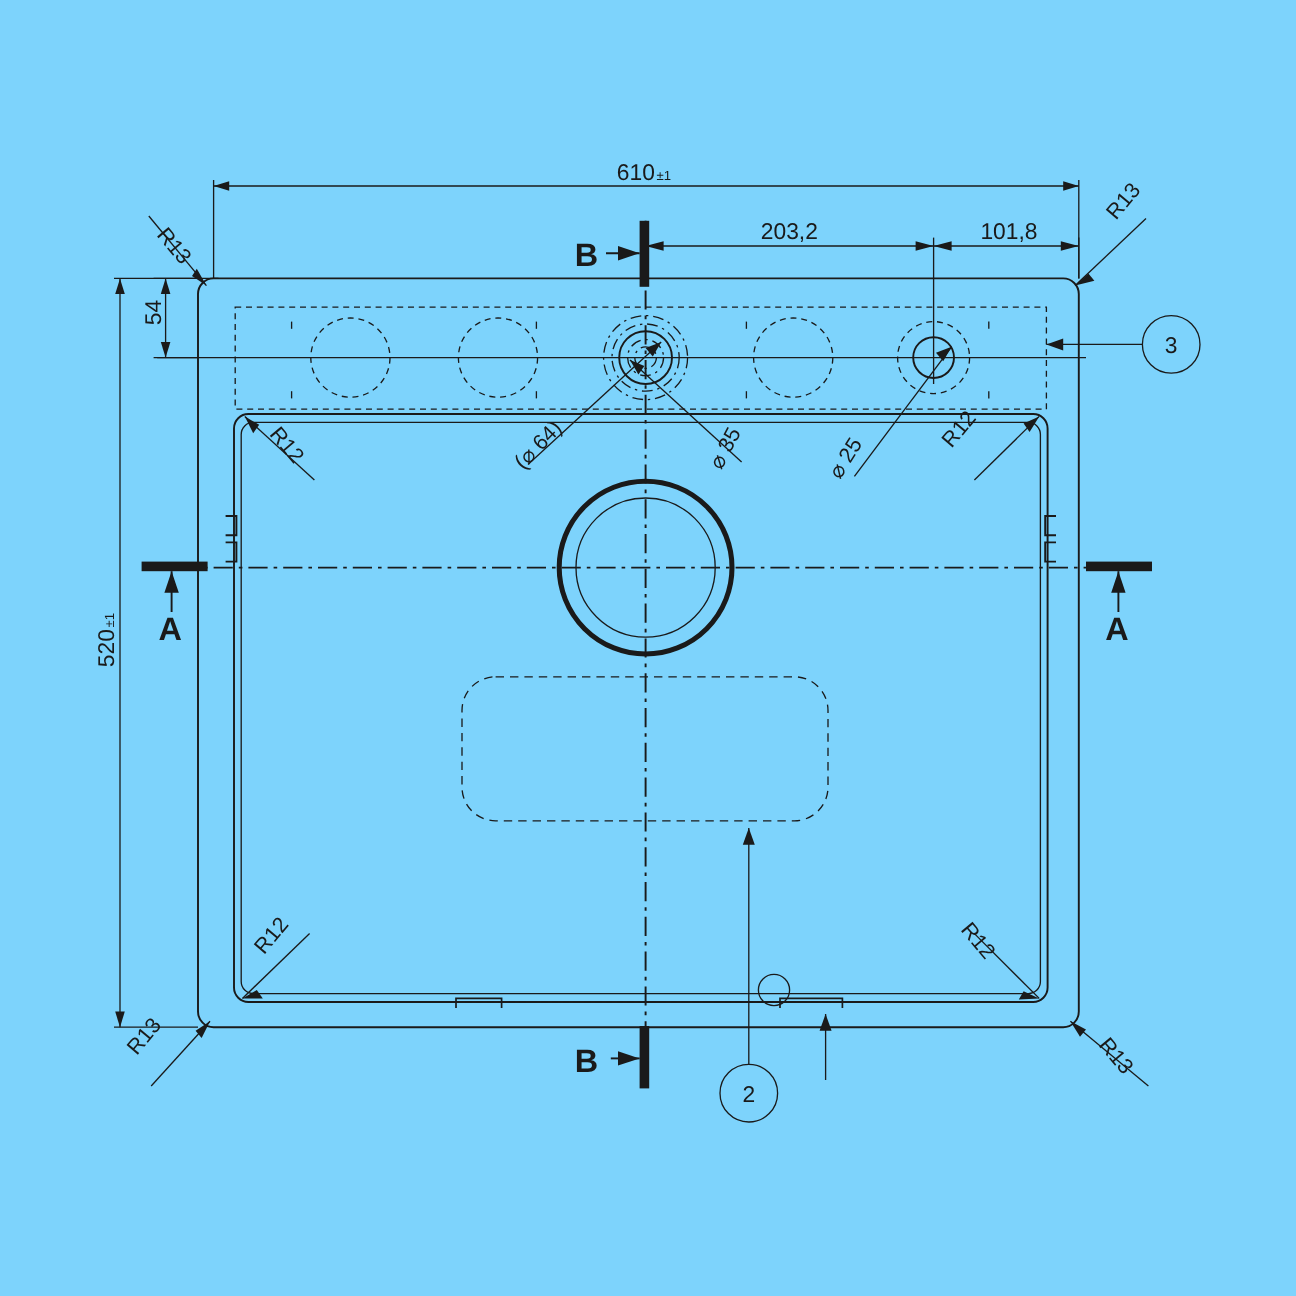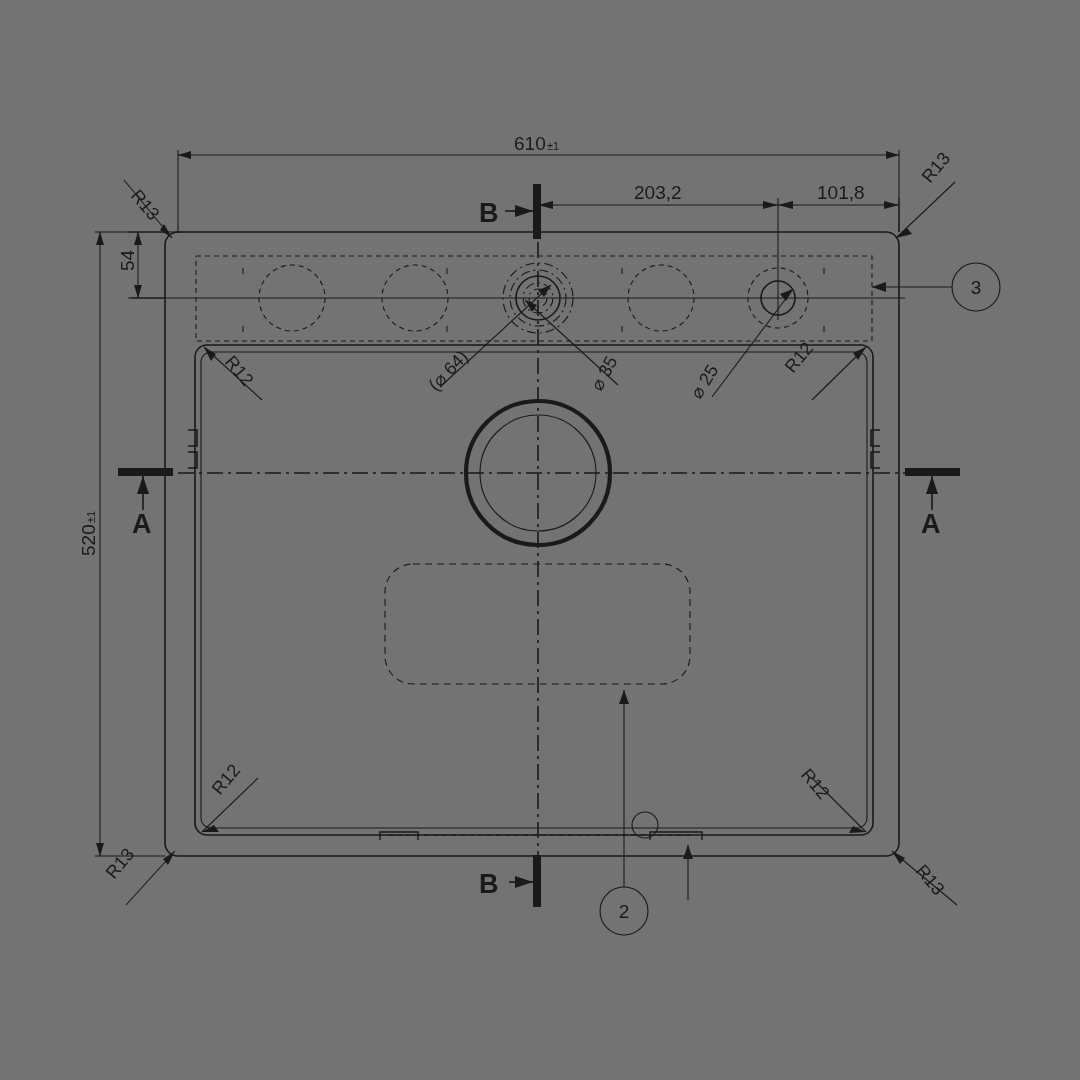--- a/index.html
+++ b/index.html
@@ -1,18 +1,18 @@
 <!DOCTYPE html>
 <html><head>
 <meta charset="utf-8">
 <style>
   html,body{margin:0;padding:0;background:#ffffff;}
   body{width:1080px;height:1080px;overflow:hidden;
        font-family:"Liberation Sans",sans-serif;}
-  #stage{position:relative;width:1080px;height:1080px;background:#737373;}
+  #stage{position:relative;width:1080px;height:1080px;background:#7dd3fc;}
   svg{display:block;}
   .ln{stroke:#1a1a1a;fill:none;}
   .thin{stroke-width:1.1;}
   .med{stroke-width:1.6;}
   .xthick{stroke-width:4.2;}
   .dash{stroke-dasharray:7 5;}
   .dash-s{stroke-dasharray:5 4;}
   .dashdot{stroke-dasharray:16 5 3 5;}
   .dashdot-s{stroke-dasharray:9 4 2 4;}
   .fillblk{fill:#1a1a1a;stroke:none;}

